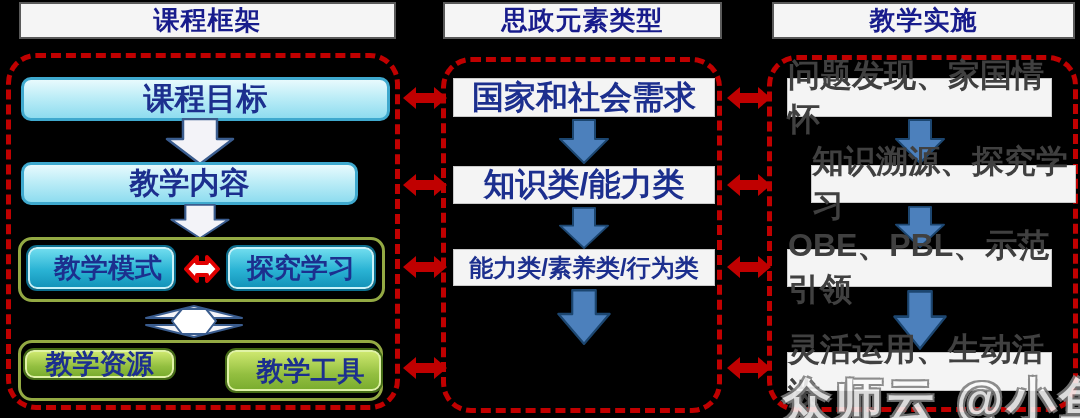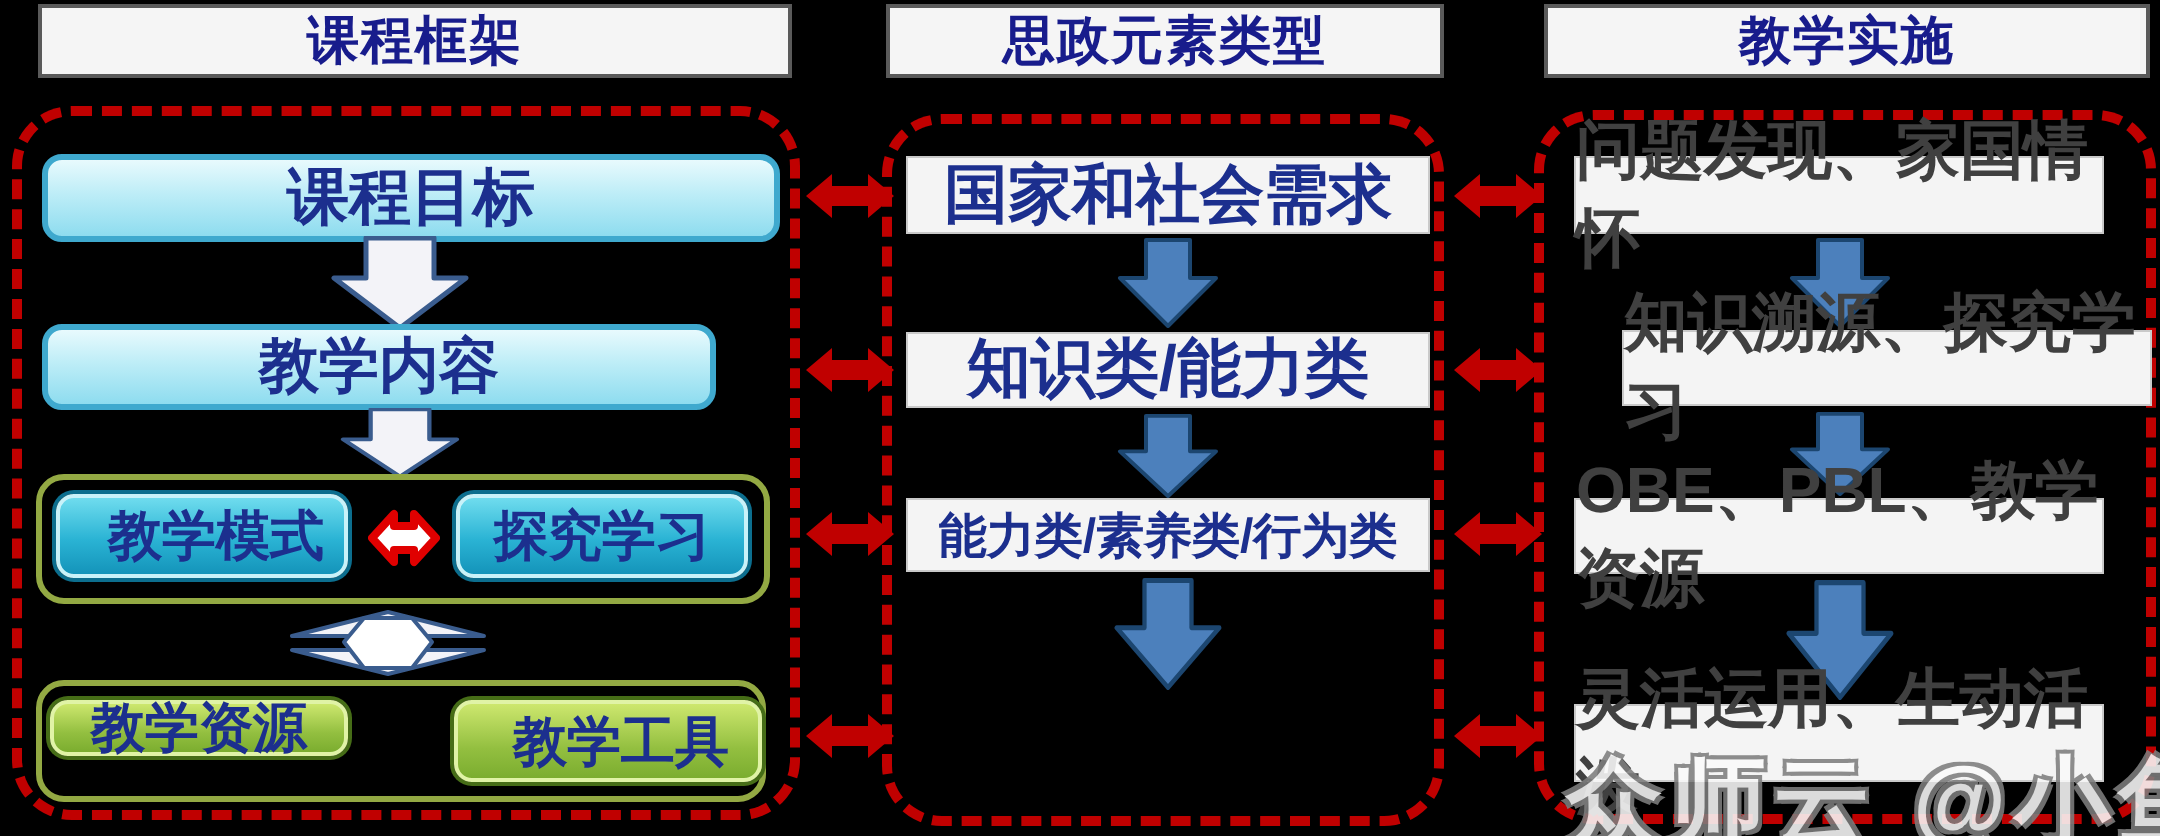--- a/index.html
+++ b/index.html
@@ -144,21 +144,21 @@
   </div>
 
   <div class="wbox redtxt" style="left:811px;top:165px;width:265px;height:38px;">知识溯源、探究学习</div>
 
   <div class="abs" style="left:891px;top:206px;">
     <svg width="58" height="42" viewBox="0 0 58 45" preserveAspectRatio="none">
       <polygon points="18,1 40,1 40,20 53,20 29,44 5,20 18,20" fill="#4c80bc" stroke="#1c4670" stroke-width="2" stroke-linejoin="round"></polygon>
     </svg>
   </div>
 
-  <div class="wbox redtxt" style="left:787px;top:249px;width:265px;height:38px;">OBE、PBL、教学资源</div>
+  <div class="wbox redtxt" style="left:787px;top:249px;width:265px;height:38px;">OBE、PBL、示范引领</div>
 
   <div class="abs" style="left:889px;top:290px;">
     <svg width="62" height="60" viewBox="0 0 58 45" preserveAspectRatio="none">
       <polygon points="18,1 40,1 40,20 53,20 29,44 5,20 18,20" fill="#4c80bc" stroke="#1c4670" stroke-width="2" stroke-linejoin="round"></polygon>
     </svg>
   </div>
 
   <div class="wbox redtxt" style="left:787px;top:352px;width:265px;height:39px;">灵活运用、生动活泼</div>
 
   <div class="abs" style="left:402px;top:84px;">

